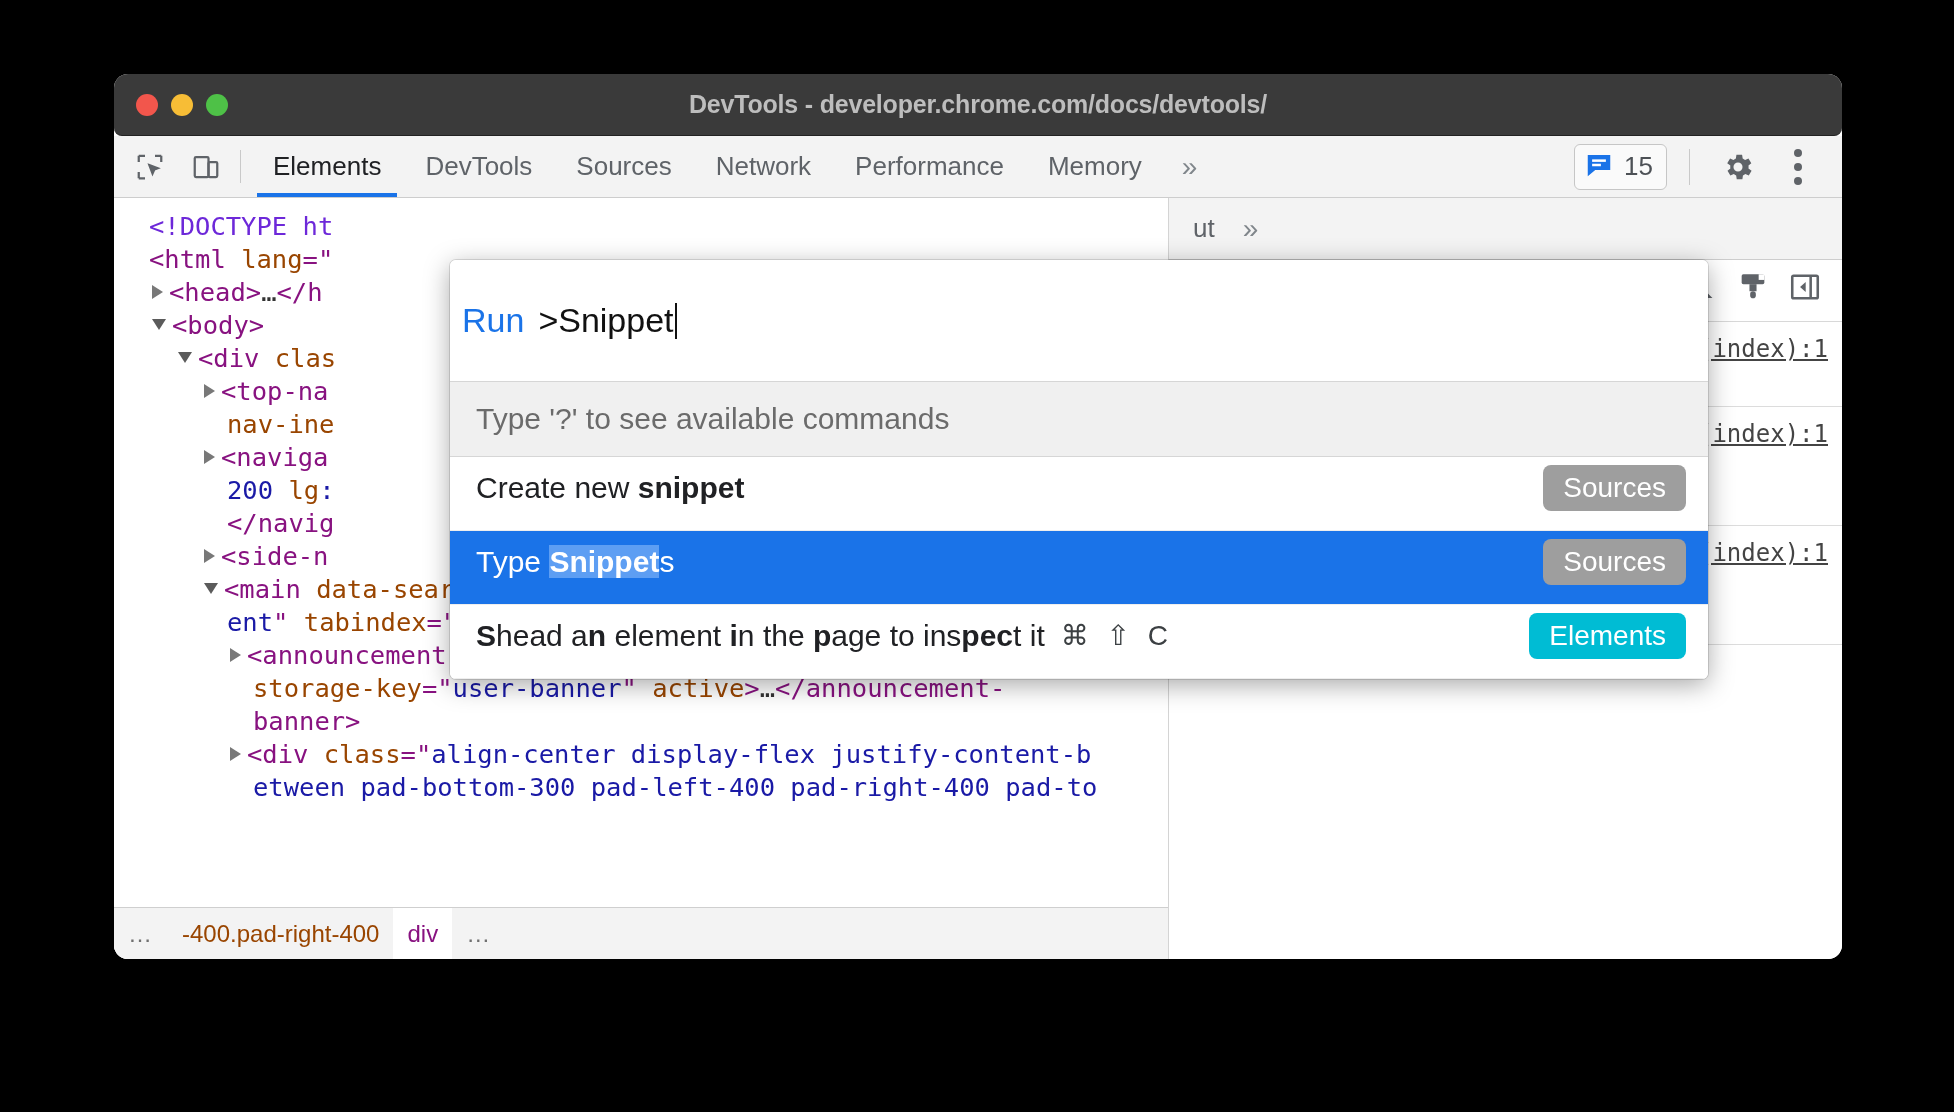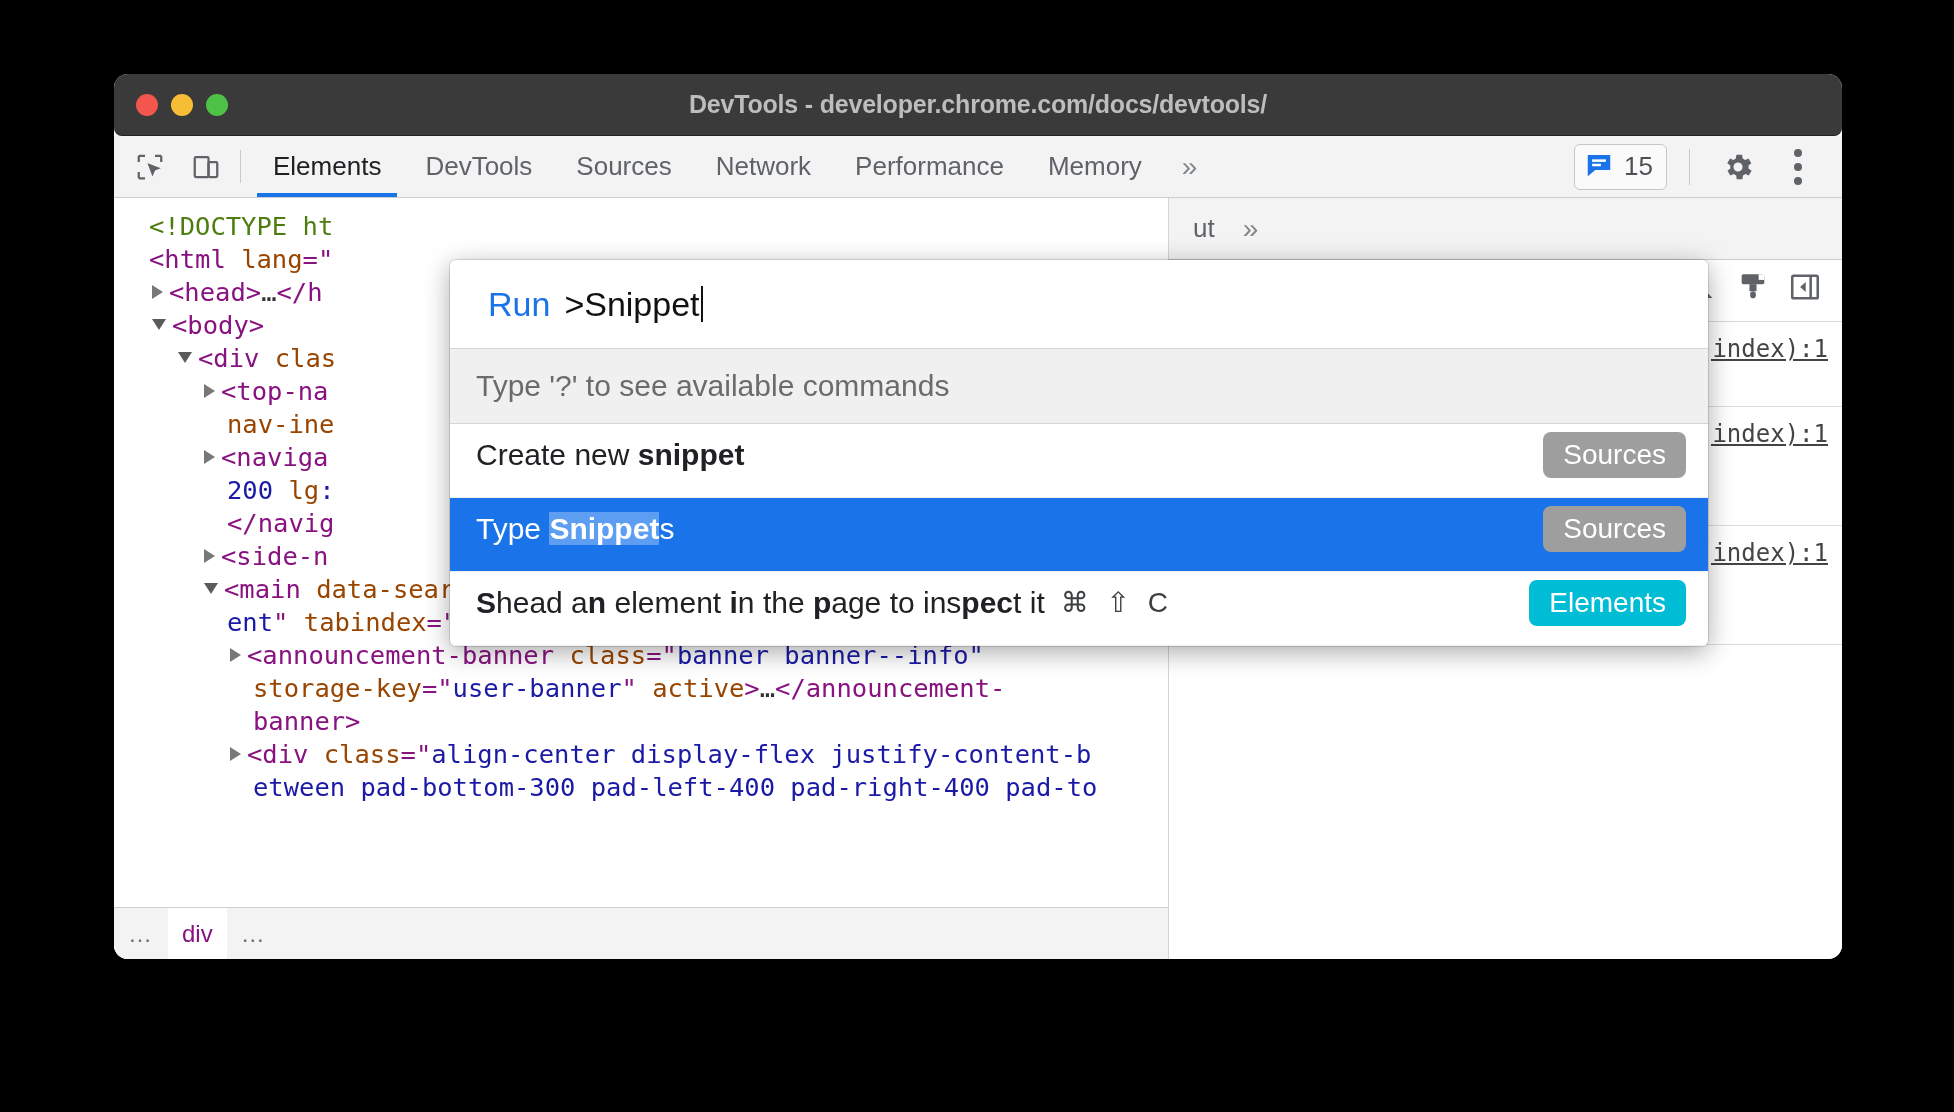--- a/index.html
+++ b/index.html
@@ -131,21 +131,21 @@
     border-top: 7px solid transparent;
     border-bottom: 7px solid transparent;
   }
   .tri.open {
     border-top: 11px solid #5b5b5b;
     border-left: 7px solid transparent;
     border-right: 7px solid transparent;
     vertical-align: 4px;
   }
   .tri.spacer { width: 17px; border: none; }
-  .tok-doctype { color: #4d7c0f; text-align: right; }
+  .tok-doctype { color: #6d28d9; text-align: right; }
   .tok-tag { color: #881280; }
   .tok-attr { color: #994500; }
   .tok-val { color: #1a1aa6; }
   .tok-txt { color: #333; }
 
   
   .crumbbar {
     position: absolute; left: 0; right: 0; bottom: 0;
     height: 52px;
     background: #f3f3f3;
@@ -198,22 +198,22 @@
     position: absolute;
     left: 336px; top: 186px;
     width: 1258px;
     background: #ffffff;
     border-radius: 6px;
     box-shadow: 0 6px 26px rgba(0,0,0,0.34), 0 0 0 1px rgba(0,0,0,0.12);
     overflow: hidden;
     z-index: 50;
   }
   .pal-input-row {
-    height: 88px; display: flex; align-items: center;
-    padding: 0 38px; background: #fff;
+    height: 121px; display: flex; align-items: center;
+    padding: 0 12px; background: #fff;
   }
   .pal-prefix { color: #1a73e8; font-size: 34px; margin-right: 14px; }
   .pal-query { color: #111; font-size: 34px; white-space: pre; }
   .caret {
     display: inline-block; width: 2px; height: 36px;
     background: #111; vertical-align: -6px; margin-left: 1px;
   }
   .pal-hint {
     height: 76px; display: flex; align-items: center;
     padding: 0 26px;
@@ -320,20 +320,23 @@
       </div>
     </div>
 
     <div class="panels">
 
       <div class="dom-pane">
         <div class="dom-tree" id="dom-tree"><div class="dom-line" style="padding-left: 0px;"><span class="tri spacer"></span><span class="tok-doctype">&lt;!DOCTYPE ht</span></div><div class="dom-line" style="padding-left: 0px;"><span class="tri spacer"></span><span class="tok-tag">&lt;html </span><span class="tok-attr">lang</span><span class="tok-tag">="</span></div><div class="dom-line" style="padding-left: 26px;"><span class="tri closed"></span><span class="tok-tag">&lt;head&gt;</span><span class="tok-txt">…</span><span class="tok-tag">&lt;/h</span></div><div class="dom-line" style="padding-left: 26px;"><span class="tri open"></span><span class="tok-tag">&lt;body&gt;</span></div><div class="dom-line" style="padding-left: 52px;"><span class="tri open"></span><span class="tok-tag">&lt;div </span><span class="tok-attr">clas</span></div><div class="dom-line" style="padding-left: 78px;"><span class="tri closed"></span><span class="tok-tag">&lt;top-na</span></div><div class="dom-line" style="padding-left: 78px;"><span class="tri spacer"></span><span class="tok-attr">nav-ine</span></div><div class="dom-line" style="padding-left: 78px;"><span class="tri closed"></span><span class="tok-tag">&lt;naviga</span></div><div class="dom-line" style="padding-left: 78px;"><span class="tri spacer"></span><span class="tok-val">200 </span><span class="tok-attr">lg</span><span class="tok-val">:</span></div><div class="dom-line" style="padding-left: 78px;"><span class="tri spacer"></span><span class="tok-tag">&lt;/navig</span></div><div class="dom-line" style="padding-left: 78px;"><span class="tri closed"></span><span class="tok-tag">&lt;side-n</span></div><div class="dom-line" style="padding-left: 78px;"><span class="tri open"></span><span class="tok-tag">&lt;main </span><span class="tok-attr">data-search-inert data-side-nav-inert id</span><span class="tok-tag">="</span><span class="tok-val">main-cont</span></div><div class="dom-line" style="padding-left: 78px;"><span class="tri spacer"></span><span class="tok-val">ent</span><span class="tok-tag">" </span><span class="tok-attr">tabindex</span><span class="tok-tag">="</span><span class="tok-val">-1</span><span class="tok-tag">"&gt;</span></div><div class="dom-line" style="padding-left: 104px;"><span class="tri closed"></span><span class="tok-tag">&lt;announcement-banner </span><span class="tok-attr">class</span><span class="tok-tag">="</span><span class="tok-val">banner banner--info"</span></div><div class="dom-line" style="padding-left: 104px;"><span class="tri spacer"></span><span class="tok-attr">storage-key</span><span class="tok-tag">="</span><span class="tok-val">user-banner</span><span class="tok-tag">" </span><span class="tok-attr">active</span><span class="tok-tag">&gt;</span><span class="tok-txt">…</span><span class="tok-tag">&lt;/announcement-</span></div><div class="dom-line" style="padding-left: 104px;"><span class="tri spacer"></span><span class="tok-tag">banner&gt;</span></div><div class="dom-line" style="padding-left: 104px;"><span class="tri closed"></span><span class="tok-tag">&lt;div </span><span class="tok-attr">class</span><span class="tok-tag">="</span><span class="tok-val">align-center display-flex justify-content-b</span></div><div class="dom-line" style="padding-left: 104px;"><span class="tri spacer"></span><span class="tok-val">etween pad-bottom-300 pad-left-400 pad-right-400 pad-to</span></div></div>
 
         <div class="crumbbar">
           <span class="crumb-ellipsis">…</span>
+          <span class="crumb">
+            <span class="cr-cls">-400.pad-right-400</span>
+          </span>
           <span class="crumb sel">
             <span class="cr-tag">div</span>
           </span>
           <span class="crumb-ellipsis">…</span>
         </div>
       </div>
 
       <div class="styles-pane">
         <div class="styles-head">
           <span class="styles-tab">ut</span>

